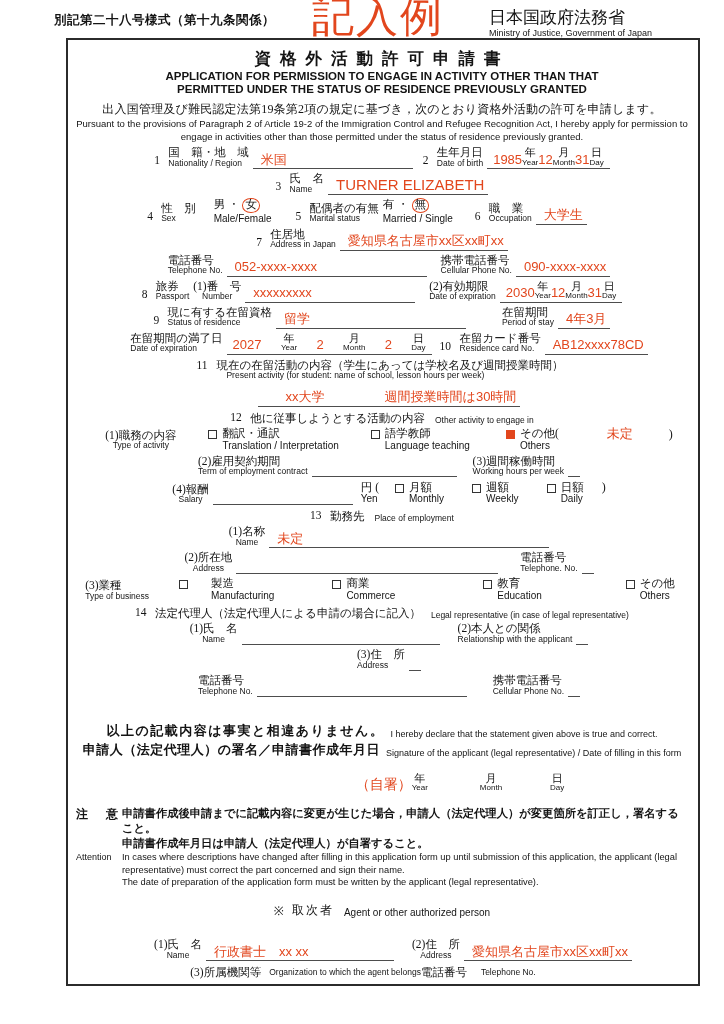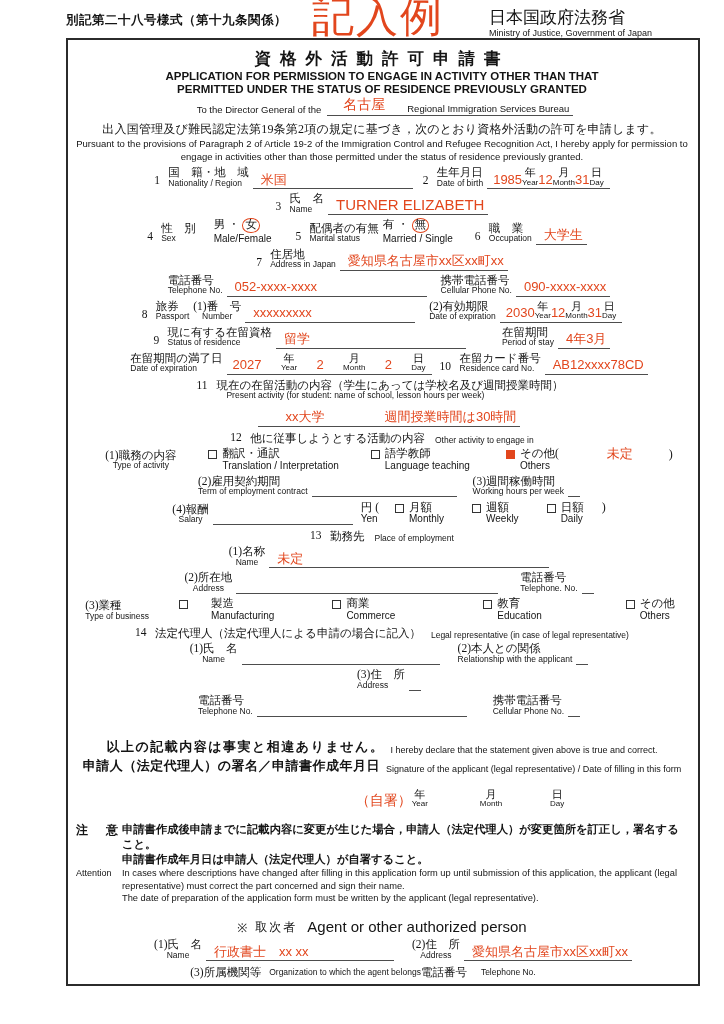--- a/index.html
+++ b/index.html
@@ -6,21 +6,21 @@
     --red:#e2461d;
     --ink:#141414;
     --line:#4d4d4d;
   }
   *{box-sizing:border-box;margin:0;padding:0;}
   html,body{width:724px;height:1024px;background:#fff;overflow:hidden;}
   body{font-family:"Liberation Serif","DejaVu Serif",serif;color:var(--ink);}
 
   
   .pagehead{position:relative;height:38px;}
-  .formcode{position:absolute;left:66px;top:12px;font-size:12.5px;font-weight:bold;letter-spacing:.5px;text-align:right;}
+  .formcode{position:absolute;left:54px;top:12px;font-size:12.5px;font-weight:bold;letter-spacing:.5px;text-align:right;}
   .stamp{position:absolute;left:312px;top:-4px;font-size:42px;line-height:1;color:var(--red);
          font-family:"Liberation Sans","DejaVu Sans",sans-serif;font-weight:500;letter-spacing:2px;}
   .ministry{position:absolute;left:489px;top:7px;line-height:1.25;}
   .ministry .jp{font-size:17px;}
   .ministry .en{font-size:9px;font-family:"Liberation Sans",sans-serif;}
 
   
   .formbox{margin-left:66px;width:634px;height:948px;border:2px solid #2b2b2b;
            padding:6px 10px 4px 8px;display:flex;flex-direction:column;overflow:hidden;align-items:center;}
   .sp{flex:1;}
@@ -77,47 +77,40 @@
   .noteblk .njp .tag{font-size:12px;font-weight:bold;width:46px;flex:none;letter-spacing:3px;}
   .noteblk .njp .txt{font-size:11.3px;font-weight:bold;font-family:"Liberation Sans",sans-serif;}
   .noteblk .nen{display:flex;}
   .noteblk .nen .tag{font-size:9px;font-family:"Liberation Sans",sans-serif;width:46px;flex:none;}
   .noteblk .nen .txt{font-size:9.3px;font-family:"Liberation Sans",sans-serif;}
   .dotted{border-top:1.6px dotted #808080;margin-top:7px;}
 
   .agent-head{display:flex;align-items:flex-end;margin-top:5px;}
   .agent-head .mk{font-size:12px;margin-right:8px;}
   .agent-head .jl{font-size:12px;letter-spacing:2px;}
-  .agent-head .el{font-size:15px;font-family:"Liberation Sans",sans-serif;margin-left:10px;padding-bottom:1px;}
+  .agent-head .el{font-size:10px;font-family:"Liberation Sans",sans-serif;margin-left:10px;padding-bottom:1px;}
 </style>
 </head>
 <body>
 
 <div class="pagehead">
   <div class="formcode">別記第二十八号様式（第十九条関係）</div>
   <div class="stamp">記入例</div>
   <div class="ministry">
     <div class="jp">日本国政府法務省</div>
     <div class="en">Ministry of Justice, Government of Japan</div>
   </div>
 </div>
 
 <div class="formbox">
 
   <div class="title-jp">資格外活動許可申請書</div>
   <div class="title-en">APPLICATION FOR PERMISSION TO ENGAGE IN ACTIVITY OTHER THAN THAT</div>
   <div class="title-en">PERMITTED UNDER THE STATUS OF RESIDENCE PREVIOUSLY GRANTED</div>
 
-  <div class="dir2">
-    <span class="pre">To the Director General of the</span>
-    <span class="uwrap">
-      <span class="office">名古屋</span>
-      <span class="post">Regional Immigration Services Bureau</span>
-    </span>
-  </div>
 
   <div class="intro-jp">出入国管理及び難民認定法第19条第2項の規定に基づき，次のとおり資格外活動の許可を申請します。</div>
   <div class="intro-en">Pursuant to the provisions of Paragraph 2 of Article 19-2 of the Immigration Control and Refugee Recognition Act, I hereby apply for permission to</div>
   <div class="intro-en">engage in activities other than those permitted under the status of residence previously granted.</div>
 
   <div class="row">
     <span class="num">1</span>
     <span class="lbl">
       <span class="jl">国　籍・地　域</span>
       <span class="el">Nationality / Region</span>
@@ -570,21 +563,21 @@
   </div>
   <div class="row" style="margin-top:2px;">
     <span class="ind" style="width:22px;"></span>
     <span class="lbl">
       <span class="jl">(1)氏　名</span>
       <span class="el" style="align-self:center;">Name</span>
     </span>
     <span class="u" style="width:188px;">
       <span class="rv">行政書士　xx xx</span>
     </span>
-    <span class="lbl" style="margin-left:18px;">
+    <span class="lbl" style="margin-left:18px;margin-top:17px;">
       <span class="jl">(2)住　所</span>
       <span class="el" style="align-self:center;">Address</span>
     </span>
     <span class="u grow">
       <span class="rv">愛知県名古屋市xx区xx町xx</span>
     </span>
   </div>
   <div class="row" style="margin-top:4px;align-items:flex-start;">
     <span class="ind" style="width:22px;"></span>
     <span class="jl" style="font-size:11.5px;">(3)所属機関等</span>

